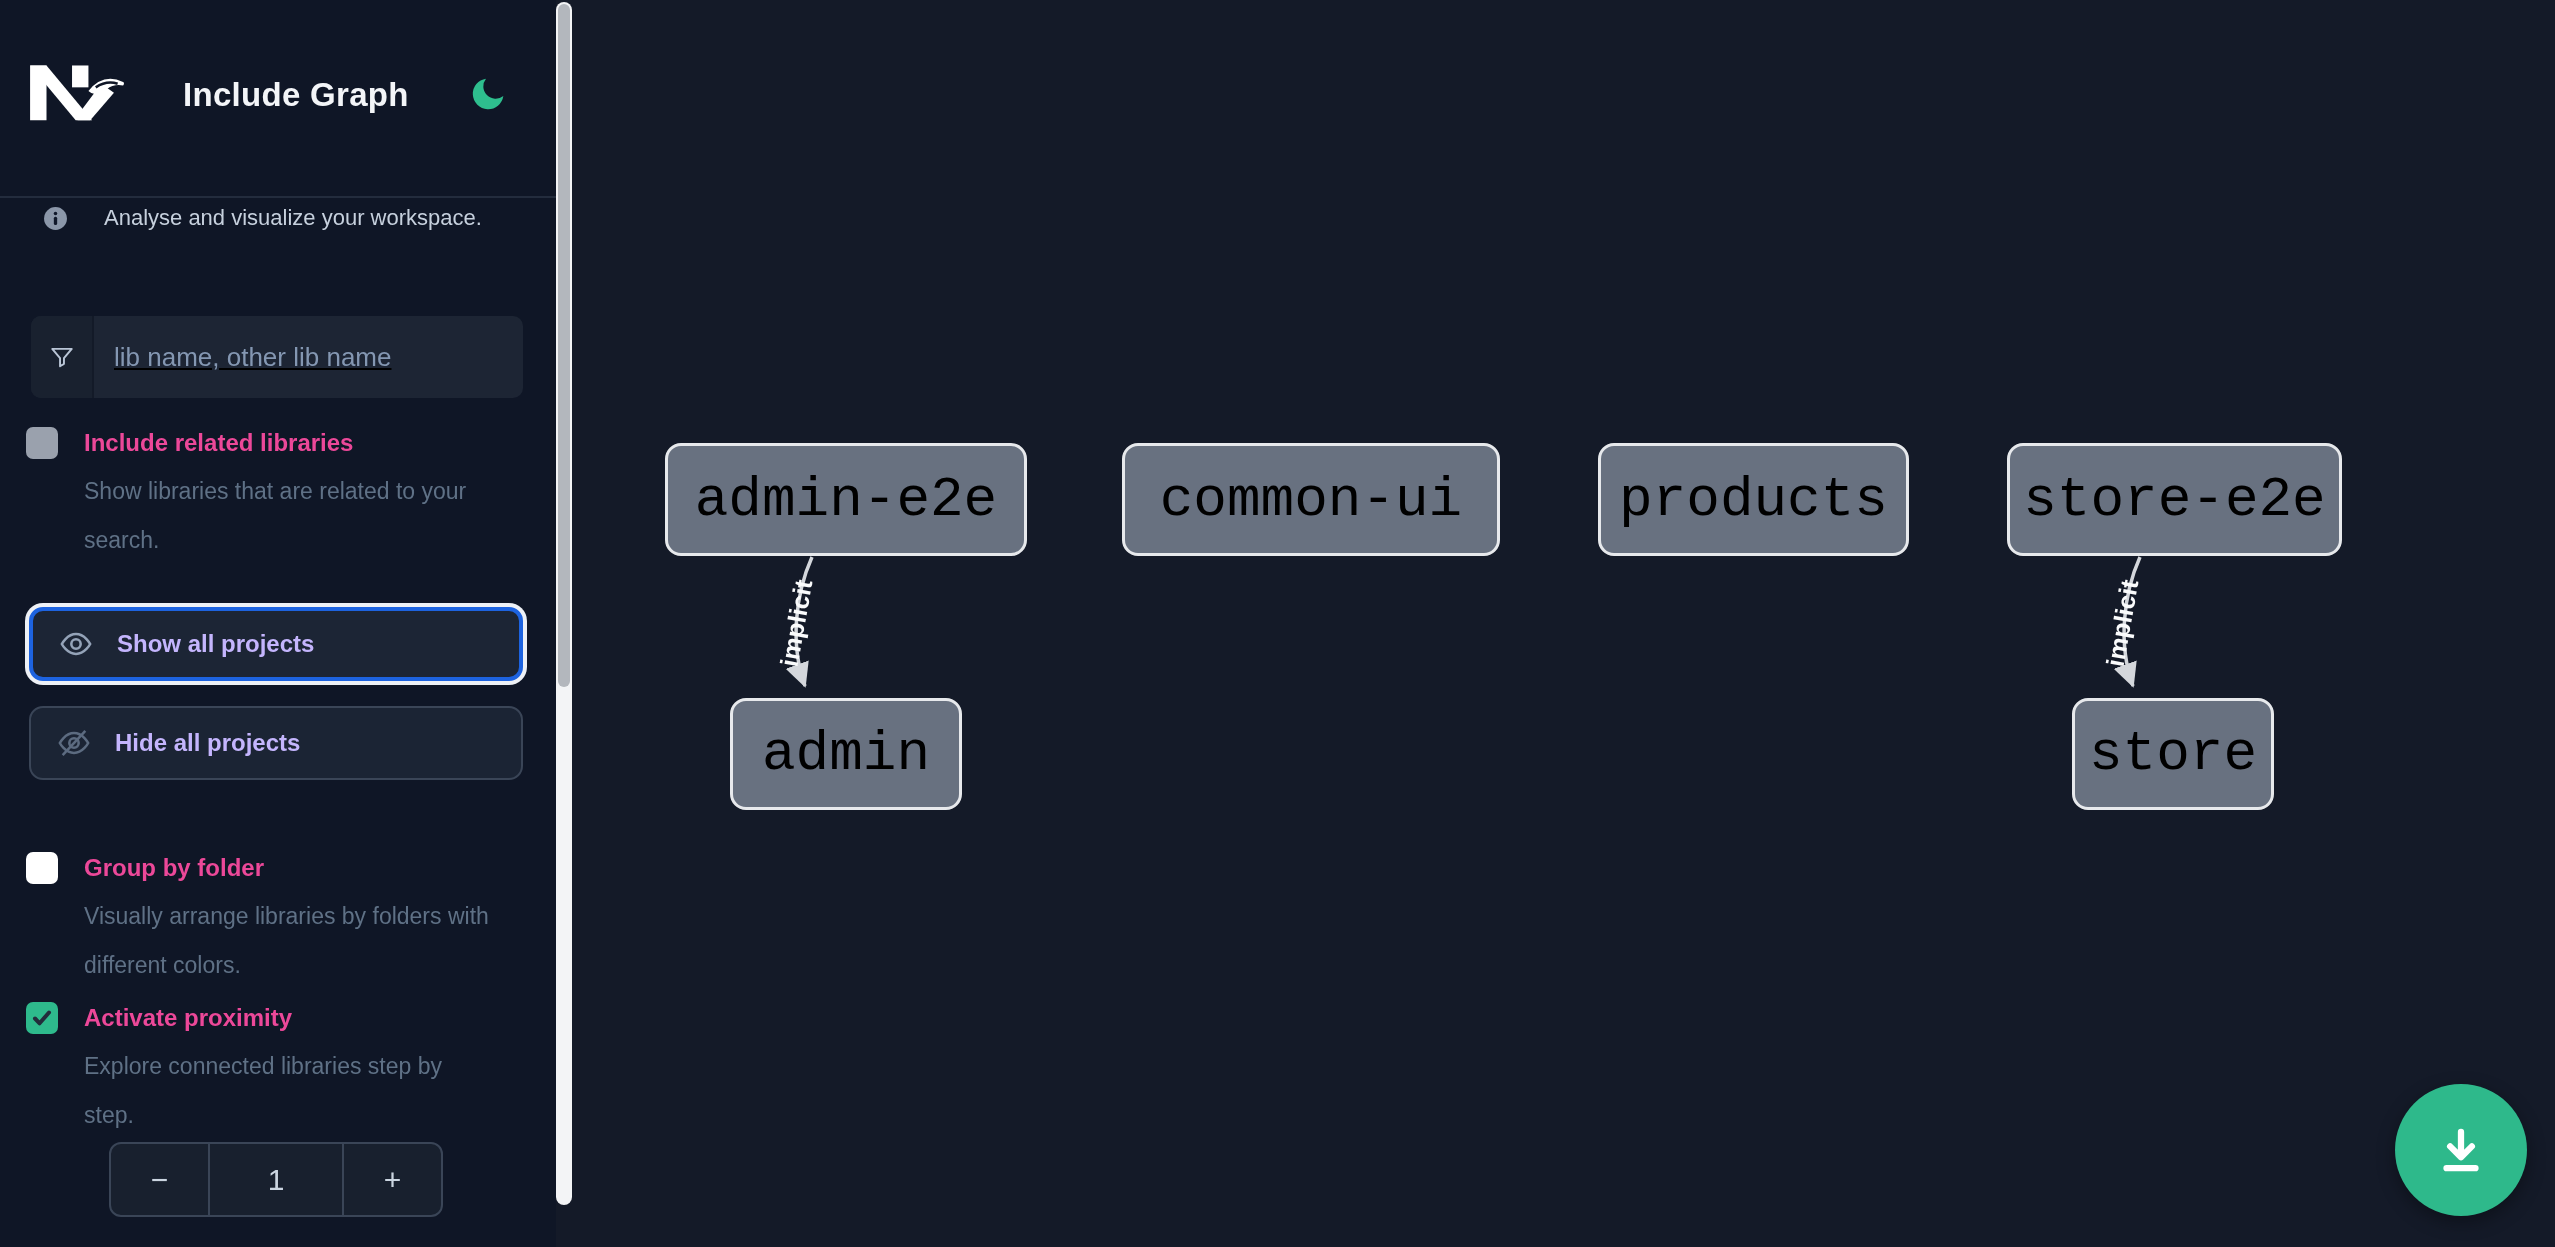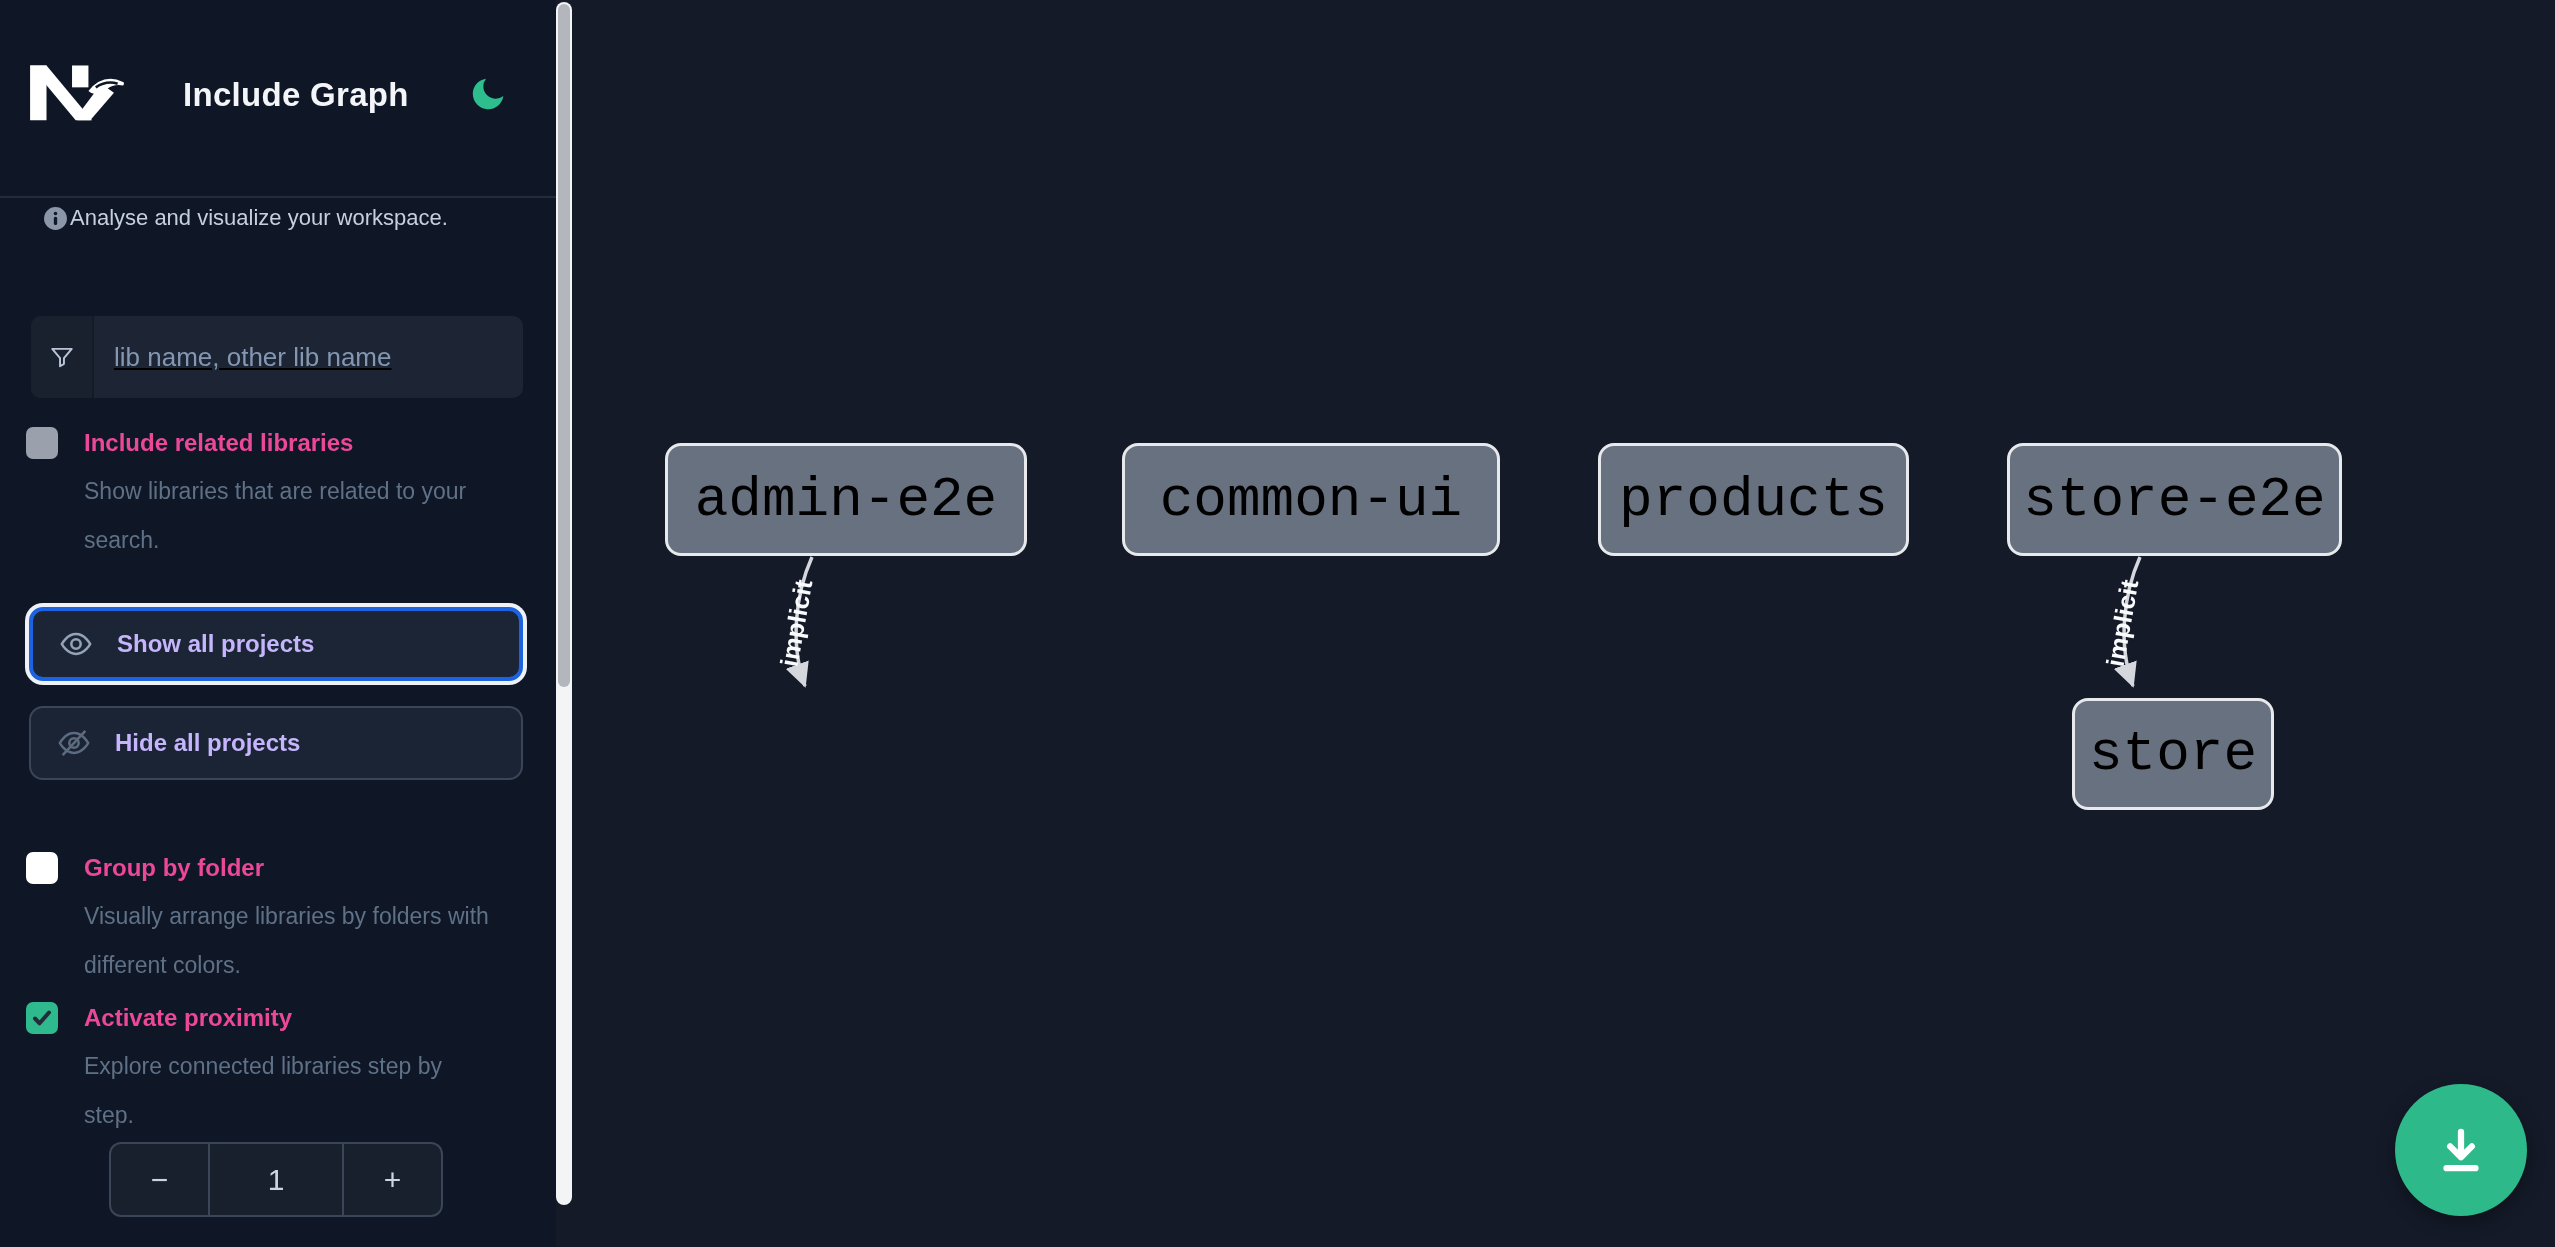--- a/index.html
+++ b/index.html
@@ -10,21 +10,21 @@
   
   #sidebar { position:absolute; left:0; top:0; width:556px; height:1247px;
              background:#0f1626; }
   #header-divider { position:absolute; left:0; top:196px; width:556px; height:2px;
                     background:#232c3d; }
   #logo { left:25px; top:60px; width:105px; height:62px; }
   #app-title { left:183px; top:76px; font-size:33px; font-weight:700; color:#f3f5f8;
                letter-spacing:.3px; }
   #theme-toggle { left:468px; top:74px; width:40px; height:40px; cursor:pointer; }
 
-  #tagline-row { left:43px; top:205px; display:flex; align-items:center; gap:2px; }
+  #tagline-row { left:43px; top:205px; display:flex; align-items:center; gap:36px; }
   #tagline { font-size:22px; font-weight:500; color:#c6d0dd; }
 
   #search-box { left:31px; top:316px; width:492px; height:82px; background:#1d2534;
                 border-radius:10px; display:flex; overflow:hidden;text-decoration:underline; }
   #search-icon-cell { width:63px; height:100%; background:#19212f; display:flex;
                       align-items:center; justify-content:center;
                       border-right:2px solid #131a28; }
   #search-input { flex:1; background:transparent; border:none; outline:none;
                   font-family:"Liberation Sans",sans-serif; font-size:26px;
                   color:#dbe3ee; padding:0 20px; }
@@ -179,20 +179,21 @@
     <path d="M 240 557 C 223 595, 218 645, 233 686" fill="none" stroke="#d4d7dc" stroke-width="3.5" marker-end="url(#arrow)"></path>
     <path d="M 1568 557 C 1551 595, 1546 645, 1561 686" fill="none" stroke="#d4d7dc" stroke-width="3.5" marker-end="url(#arrow)"></path>
     <text x="224" y="632" text-anchor="middle" transform="rotate(-80 224 623)">implicit</text>
     <text x="1550" y="632" text-anchor="middle" transform="rotate(-80 1550 623)">implicit</text>
   </svg>
 
   <div class="node" style="left:93px;  top:443px; width:362px; height:113px;">admin-e2e</div>
   <div class="node" style="left:1026px; top:443px; width:311px; height:113px;">products</div>
   <div class="node" style="left:550px; top:443px; width:378px; height:113px;">common-ui</div>
   <div class="node" style="left:1435px; top:443px; width:335px; height:113px;">store-e2e</div>
+  <div class="node" style="left:158px; top:698px; width:232px; height:112px;">admin</div>
   <div class="node" style="left:1500px; top:698px; width:202px; height:112px;">store</div>
 
   <div id="fab">
     <svg width="58" height="58" viewBox="0 0 24 24">
       <path d="M12 4.5v9.5 M7.5 10.5 L12 15 L16.5 10.5 M6 19.5h12" fill="none" stroke="#ffffff" stroke-width="2.6" stroke-linecap="round" stroke-linejoin="round"></path>
     </svg>
   </div>
 </div>
 
 </body></html>

